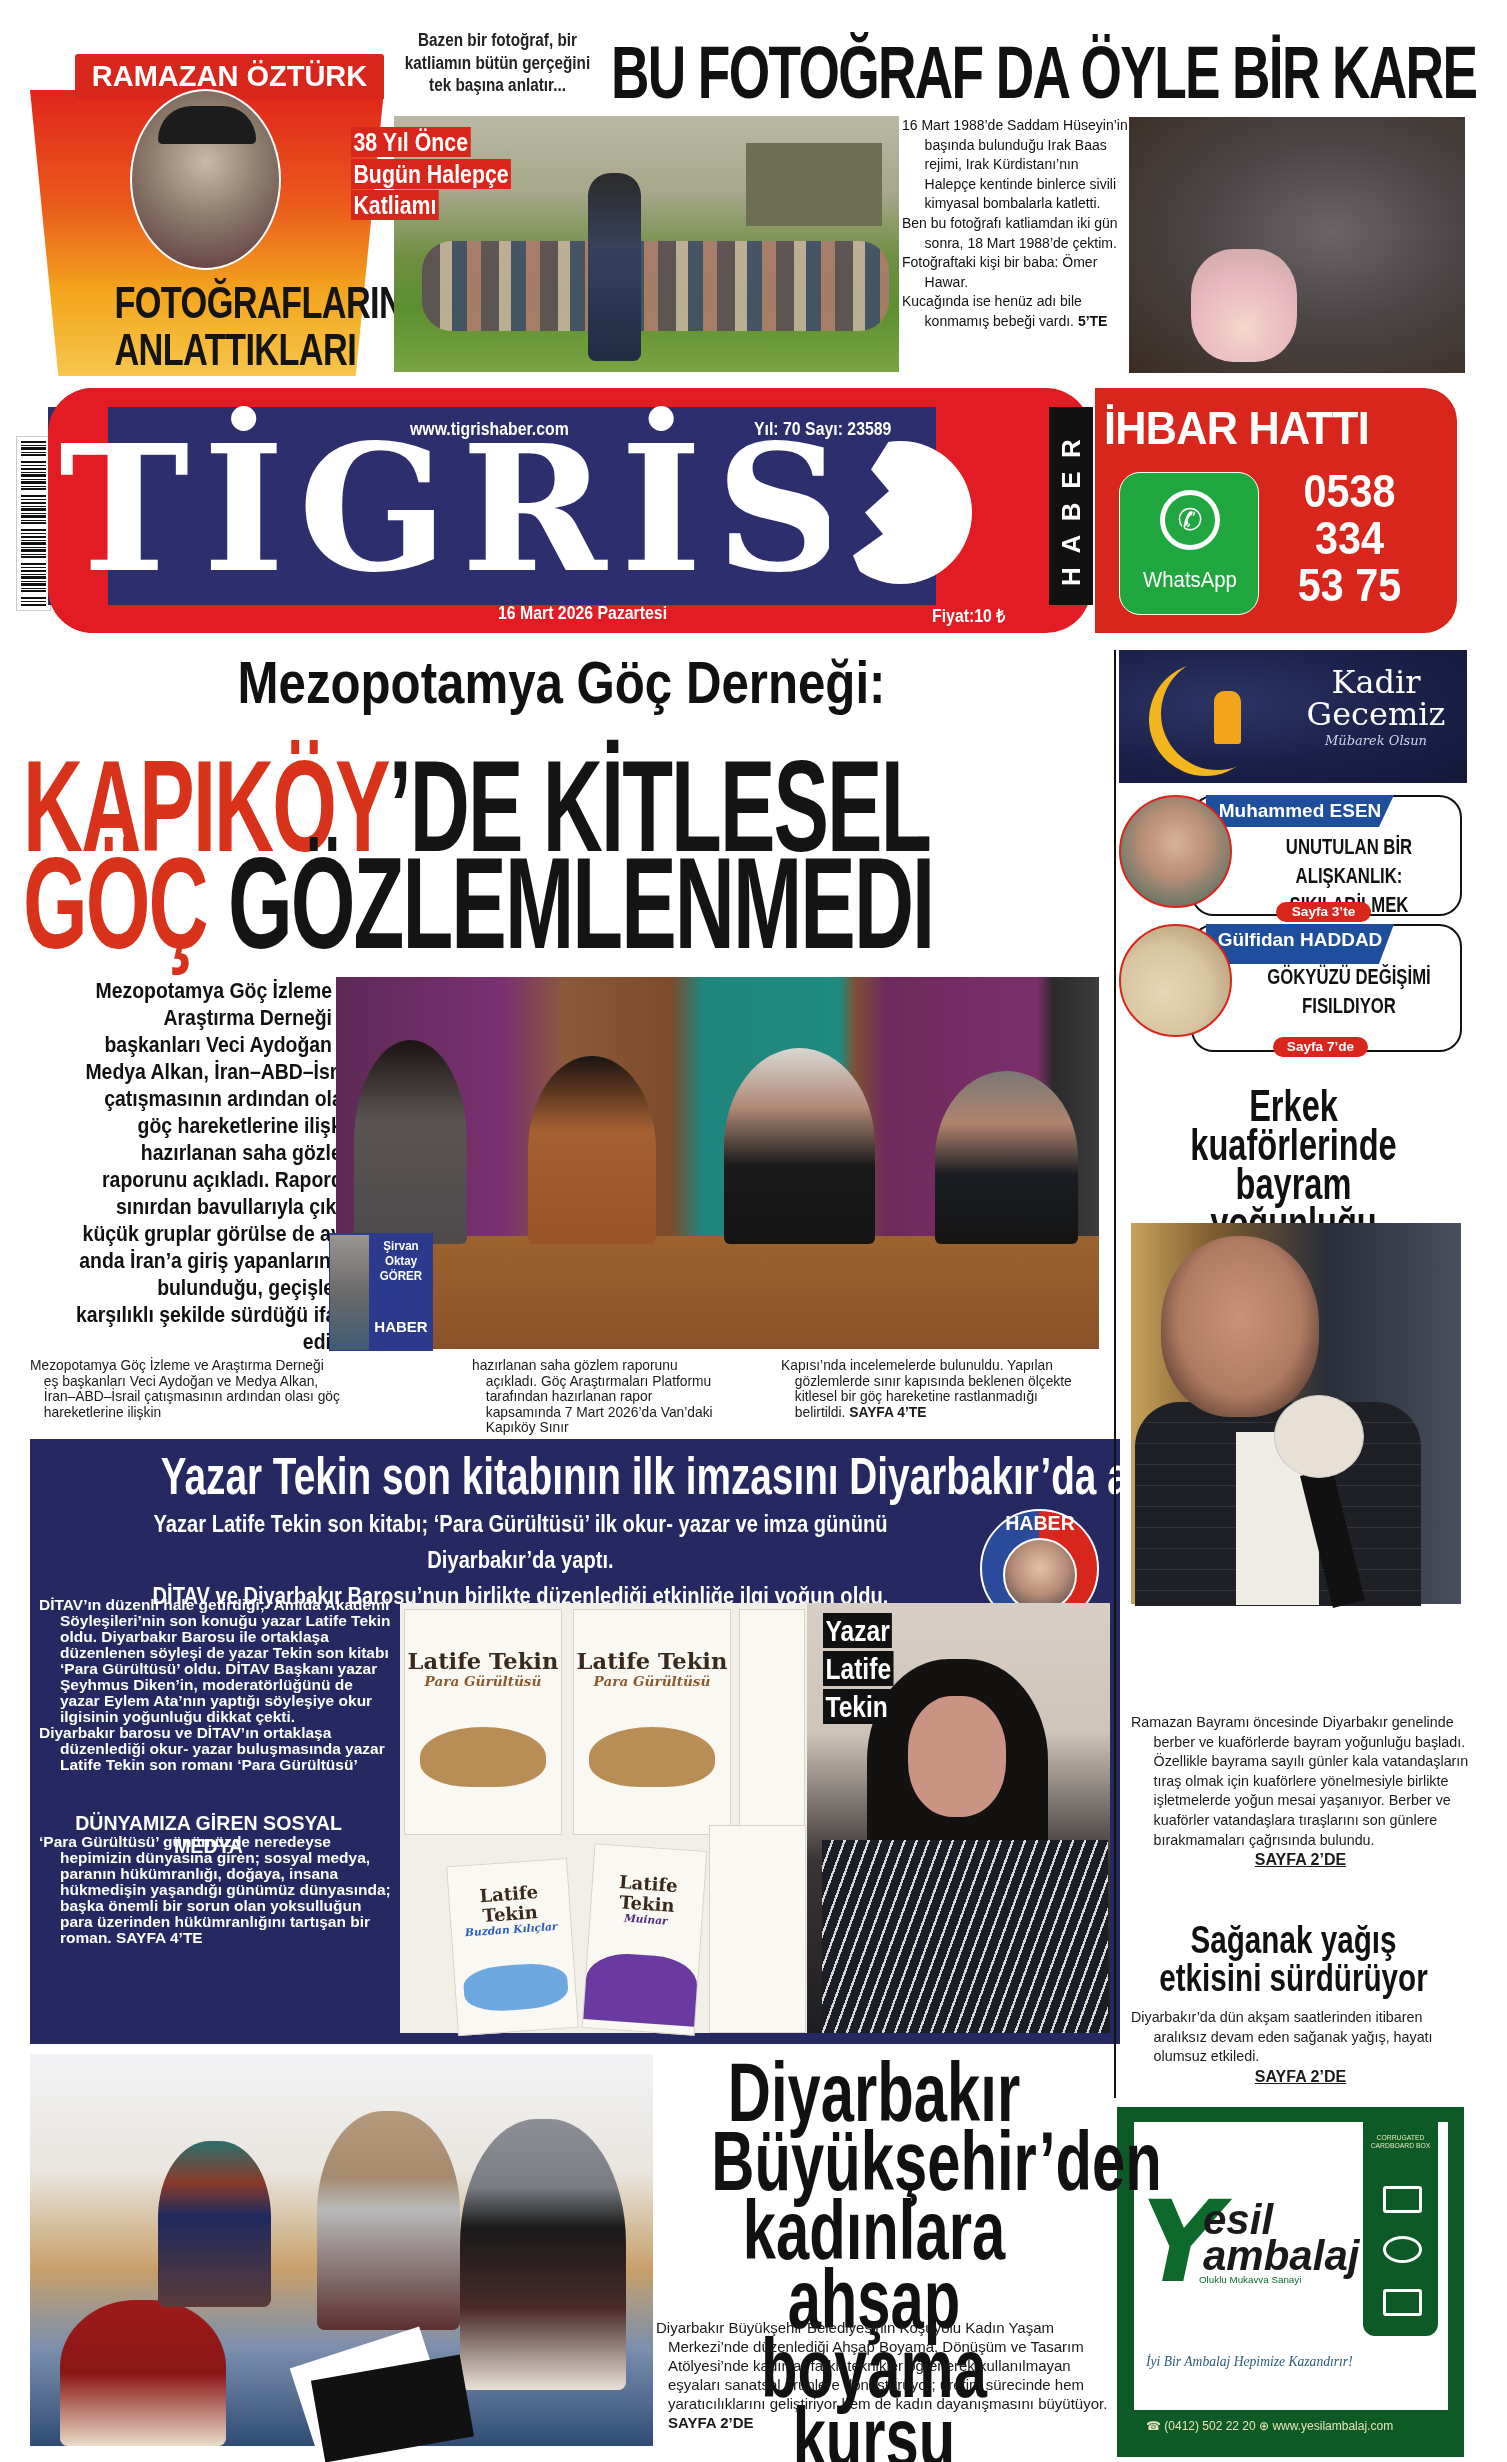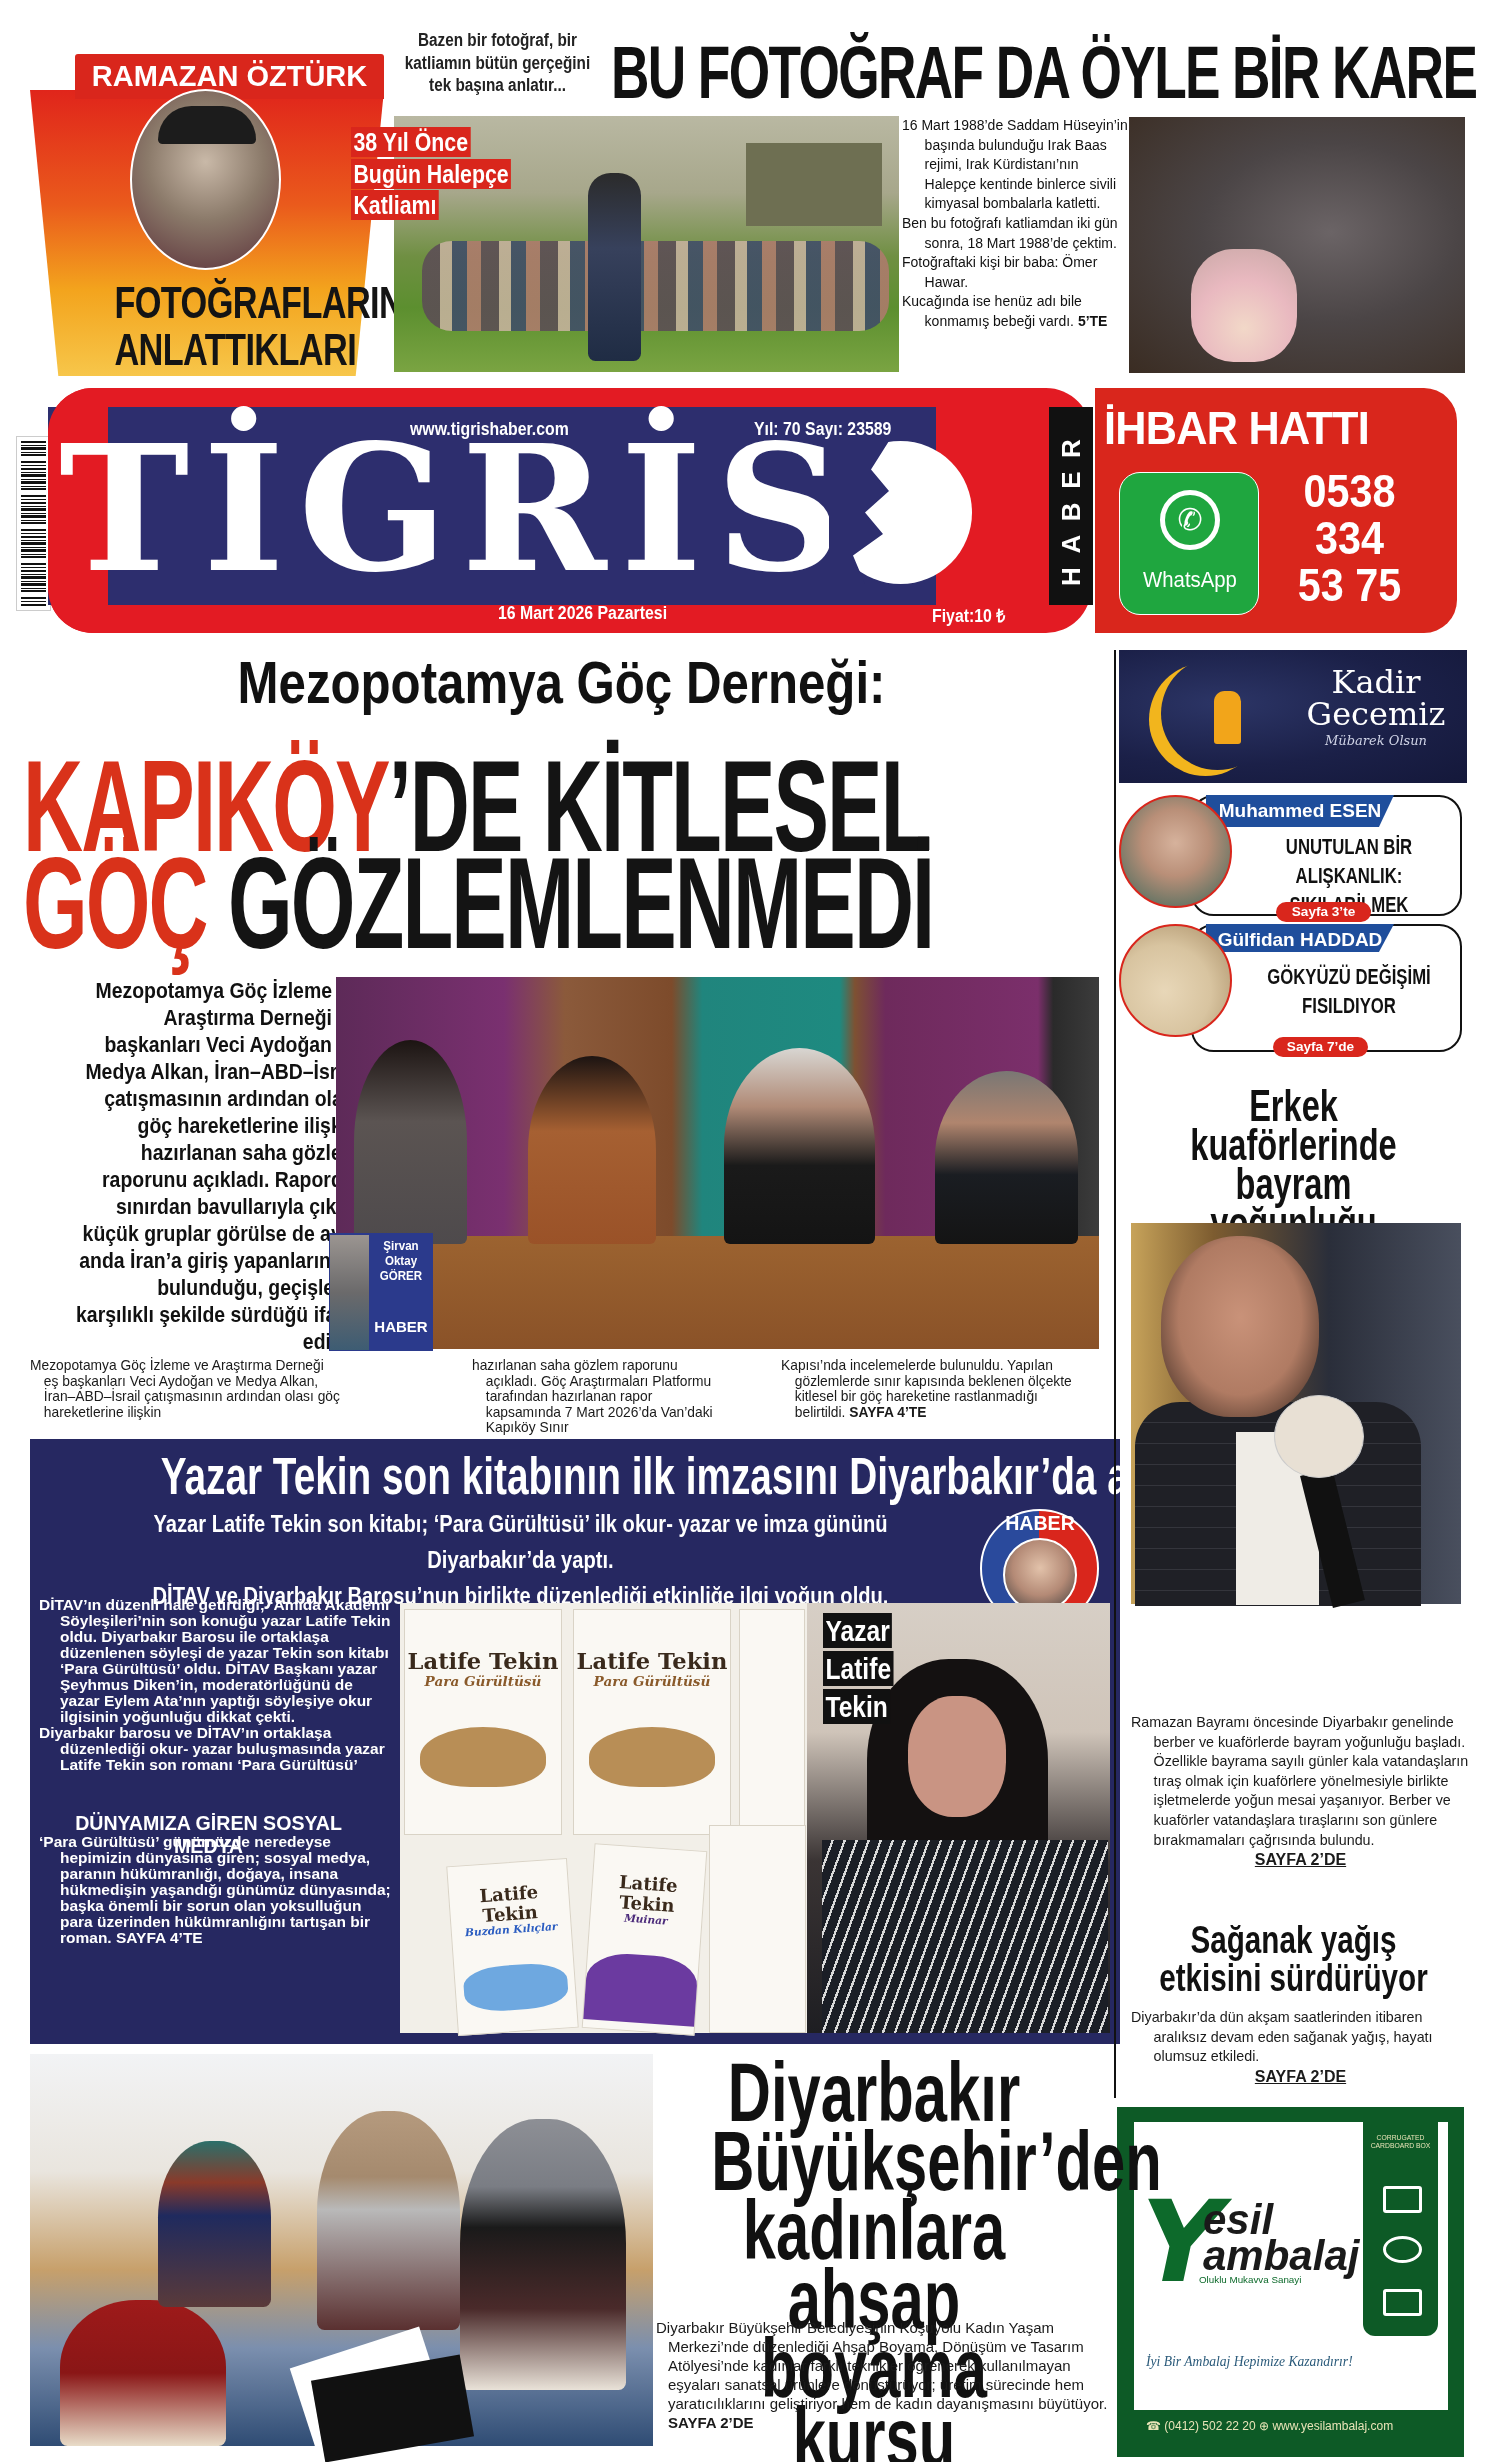--- a/index.html
+++ b/index.html
@@ -288,21 +288,21 @@
 <div class="abs col-card" style="left:1191px;top:795px;width:271px;height:121px;"></div>
 <div class="abs col-name" style="left:1206px;top:795px;width:188px;height:32px;line-height:32px;">Muhammed ESEN</div>
 <div class="abs col-title" style="left:1236px;top:832px;width:226px;">
   <div>UNUTULAN BİR ALIŞKANLIK:</div>
   <div>SIKILABİLMEK</div>
 </div>
 <div class="abs col-page" style="left:1276px;top:902px;width:95px;height:19.6px;line-height:19.6px;">Sayfa 3’te</div>
 <div class="abs col-avatar" style="left:1119px;top:795px;width:113px;height:113px;background:radial-gradient(circle at 50% 42%,#d6b29c 0%,#b98f78 40%,#6e7766 75%,#5c6a5a 100%);"></div>
 
 <div class="abs col-card" style="left:1191px;top:924px;width:271px;height:128px;"></div>
-<div class="abs col-name" style="left:1206px;top:924px;width:188px;height:28px;line-height:32px;">Gülfidan HADDAD</div>
+<div class="abs col-name" style="left:1206px;top:924px;width:188px;height:40px;line-height:32px;">Gülfidan HADDAD</div>
 <div class="abs col-title" style="left:1236px;top:962px;width:226px;">
   <div>GÖKYÜZÜ DEĞİŞİMİ</div>
   <div>FISILDIYOR</div>
 </div>
 <div class="abs col-page" style="left:1273px;top:1037px;width:95px;height:19.6px;line-height:19.6px;">Sayfa 7’de</div>
 <div class="abs col-avatar" style="left:1119px;top:924px;width:113px;height:113px;background:radial-gradient(circle at 40% 60%,#e8d7b8 0%,#d8c4a0 50%,#a68a62 100%);"></div>
 
 <div class="abs right-hl">
   <div>Erkek kuaförlerinde</div>
   <div>bayram yoğunluğu</div>

